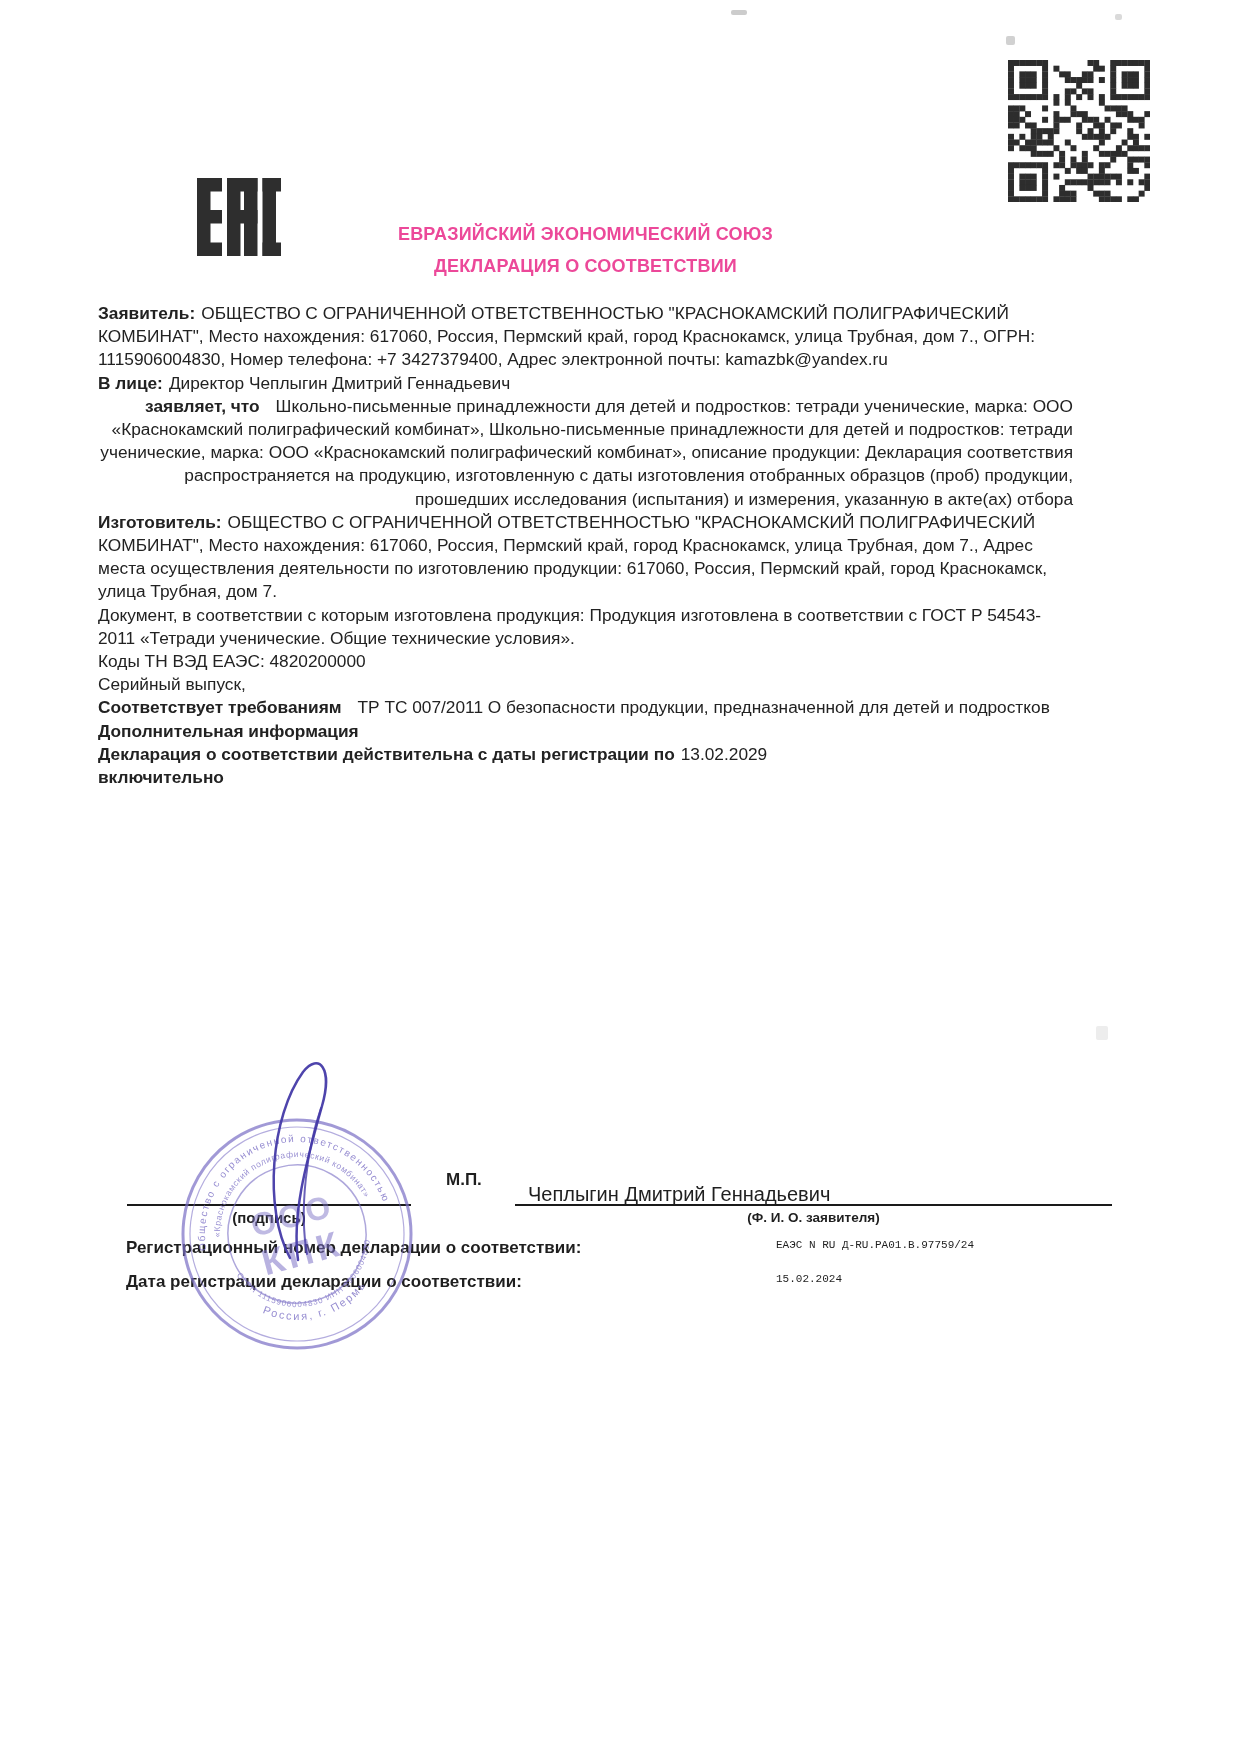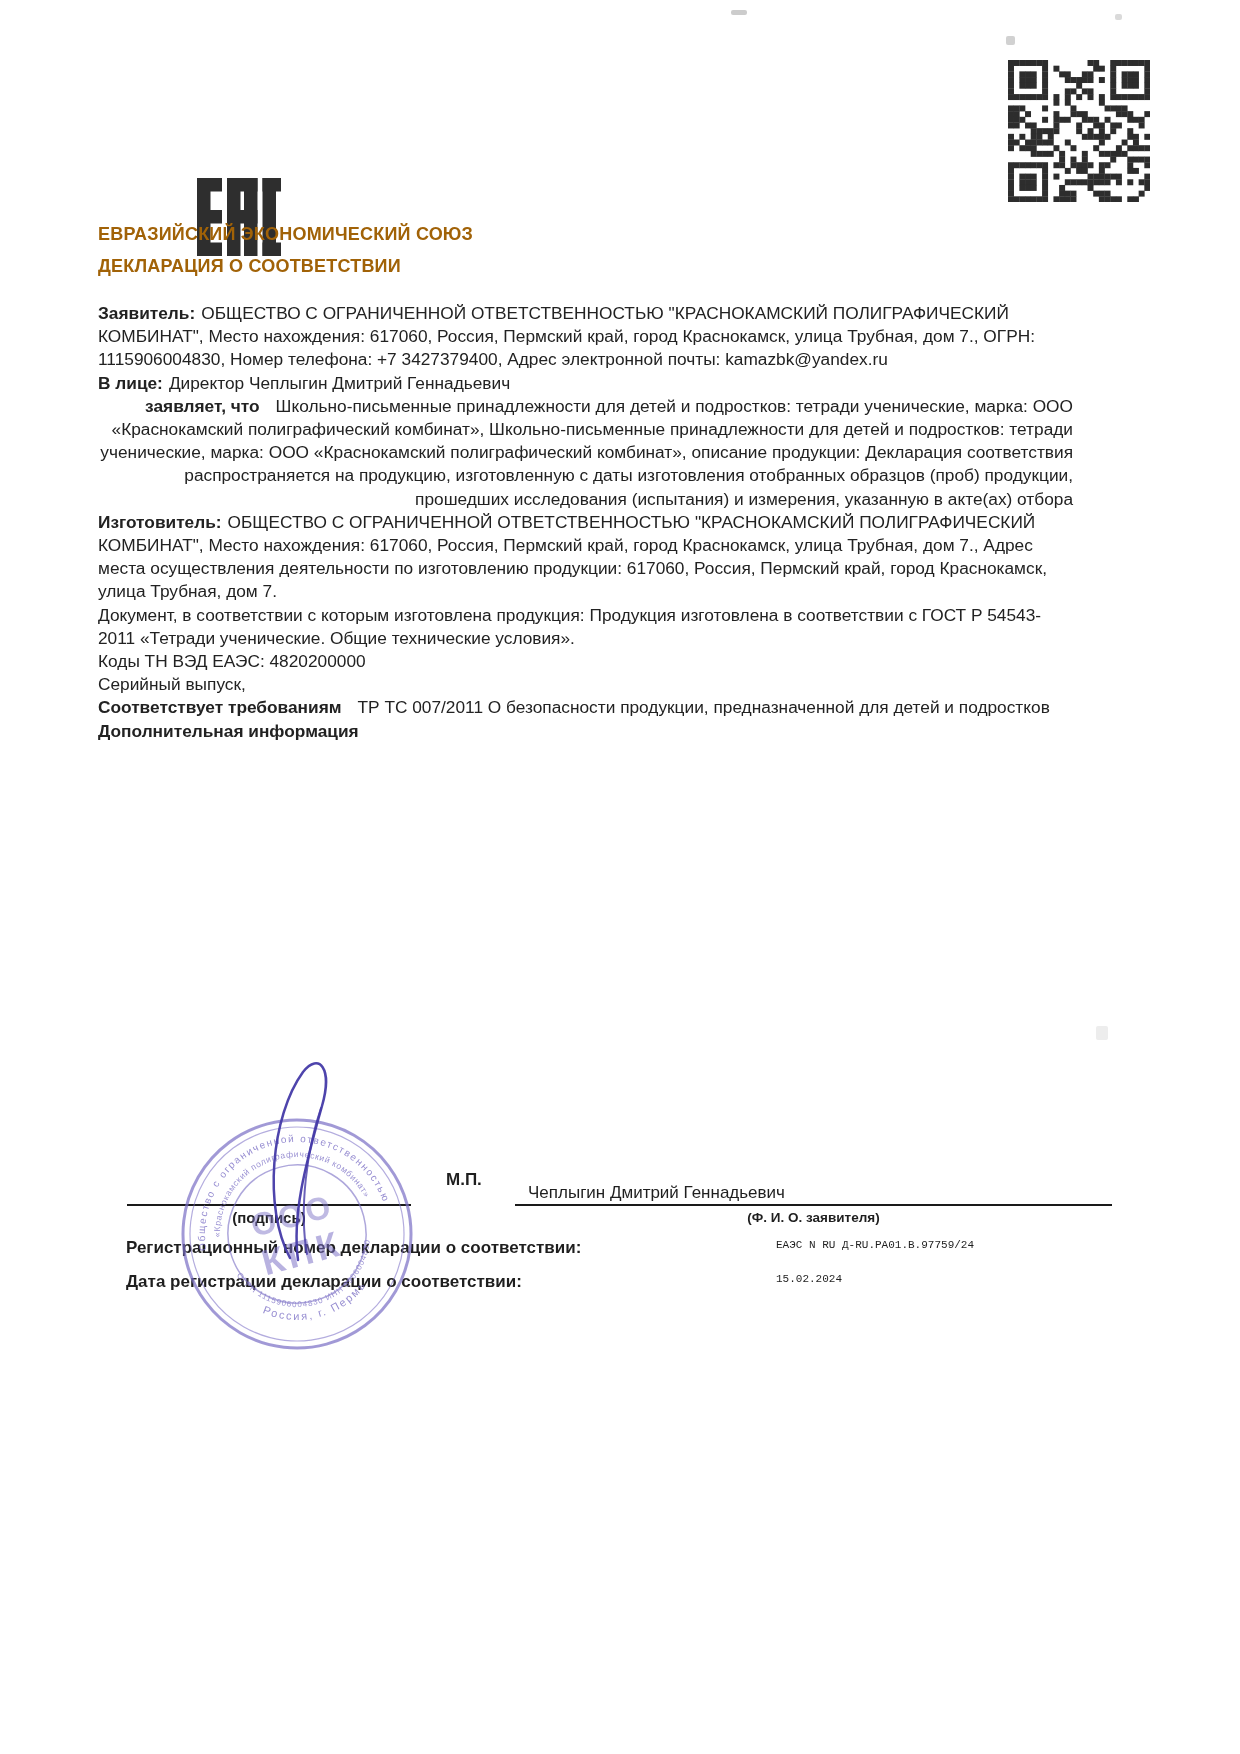--- a/index.html
+++ b/index.html
@@ -3,42 +3,42 @@
 <meta charset="utf-8">
 <style>
   html,body{margin:0;padding:0;}
   body{
     width:1240px;height:1754px;background:#ffffff;position:relative;
     font-family:"Liberation Sans",sans-serif;color:#1f1f1f;overflow:hidden;
   }
   .abs{position:absolute;}
   .b{font-weight:700;}
   
-  .title{position:absolute;left:98px;width:975px;text-align:left;
-         font-size:18px;font-weight:700;letter-spacing:.2px;color:#a16207;}
+  .title{position:absolute;left:98px;width:975px;text-align:center;
+         font-size:18px;font-weight:700;letter-spacing:.2px;color:#ec4899;}
   #title1{top:224px;}
   #title2{top:256px;}
   
   .doc{position:absolute;left:98px;top:302px;width:975px;
        font-size:17.3px;line-height:23.2px;color:#222;}
   .doc p{margin:0;padding:0;}
   .lbl{margin-right:6px;}
   .lbl-wide{margin-right:16px;}
   .mt-inperson{margin-top:16px;}
   .mt-declares{margin-top:12px;text-align:right;}
   .mt-complies{margin-top:9px;}
   .mt-basis{margin-top:39px;}
   .mt-addinfo{margin-top:10px;}
   .mt-validity{margin-top:67px;}
   
   .sig-line{position:absolute;border-top:2px solid #1a1a1a;height:0;}
   #line-sign{left:127px;top:1204px;width:284px;}
   #line-name{left:515px;top:1204px;width:597px;}
   #mp{left:446px;top:1170px;font-size:17px;font-weight:700;}
-  #holder-name{left:528px;top:1183px;font-size:17px;text-align:center;}
+  #holder-name{left:528px;top:1183px;font-size:20px;text-align:center;}
   #cap-sign{left:127px;top:1209px;width:284px;text-align:center;font-size:15px;font-weight:700;}
   #cap-fio{left:515px;top:1210px;width:597px;text-align:center;font-size:13.5px;font-weight:700;}
   
   .reg-label{position:absolute;left:98px;font-size:17px;font-weight:700;margin-left:28px;}
   .reg-value{position:absolute;left:776px;font-size:11px;font-family:Liberation Mono, monospace;}
   #reg-num-label{top:1238px;}
   #reg-num-value{top:1239px;}
   #reg-date-label{top:1272px;}
   #reg-date-value{top:1273px;}
   
@@ -387,20 +387,21 @@
 
   <p>Документ, в соответствии с которым изготовлена продукция: Продукция изготовлена в соответствии с ГОСТ Р 54543-2011 «Тетради ученические. Общие технические условия».</p>
   <p>Коды ТН ВЭД ЕАЭС: 4820200000</p>
   <p>Серийный выпуск,</p>
 
   <p class="mt-complies"><span class="b lbl-wide">Соответствует требованиям</span><span>ТР ТС 007/2011 О безопасности продукции, предназначенной для детей и подростков</span></p>
 
 
   <p class="b mt-addinfo">Дополнительная информация</p>
 
+  <p class="mt-validity"><span class="b lbl">Декларация о соответствии действительна с даты регистрации по</span><span>13.02.2029</span><br><span class="b">включительно</span></p>
 </div>
 
 <div class="abs" id="mp">М.П.</div>
 <div class="abs" id="holder-name">Чеплыгин Дмитрий Геннадьевич</div>
 <div class="sig-line" id="line-sign"></div>
 <div class="sig-line" id="line-name"></div>
 <div class="abs" id="cap-sign">(подпись)</div>
 <div class="abs" id="cap-fio">(Ф. И. О. заявителя)</div>
 
 <div class="reg-label" id="reg-num-label">Регистрационный номер декларации о соответствии:</div>

